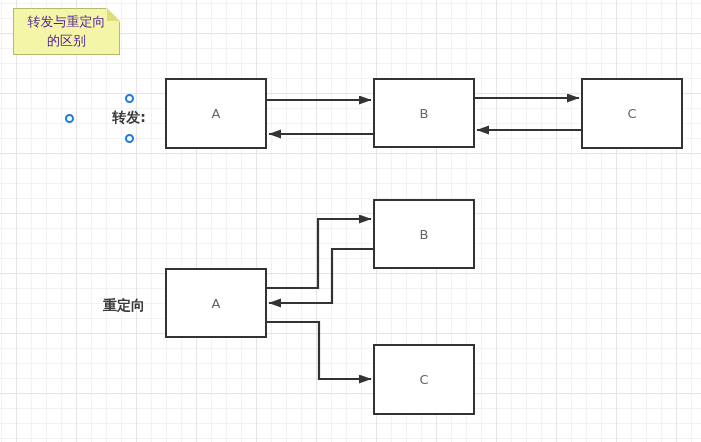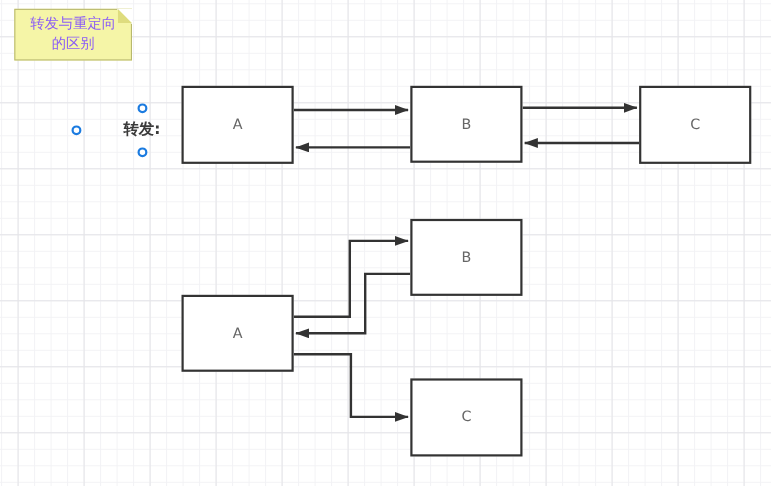--- a/index.html
+++ b/index.html
@@ -33,21 +33,21 @@
     font-size:14px;color:#3a3a3a;font-weight:bold;
   }
   .cpoint{
     position:absolute;width:9px;height:9px;box-sizing:border-box;
     border:2px solid #1b7be0;border-radius:50%;background:#ffffff;
   }
   .note{
     position:absolute;left:13px;top:8px;width:107px;height:47px;box-sizing:border-box;
     background:#f5f5a7;border:1px solid #b8b86e;
     display:flex;flex-direction:column;align-items:center;justify-content:center;
-    font-size:13px;color:#8b5cf6;line-height:1.4;
+    font-size:13px;color:#4c1d95;line-height:1.4;
   }
   .note .cut{
     position:absolute;top:-1px;right:-1px;width:14px;height:14px;
     background:#ffffff;clip-path:polygon(0 0,100% 0,100% 100%);
   }
   .note .fold{
     position:absolute;top:-1px;right:-1px;width:13px;height:13px;
     background:#dedc7e;clip-path:polygon(0 0,100% 100%,0 100%);
   }
 </style>
@@ -89,20 +89,21 @@
   <div class="shape" style="left:165px;top:78px;width:102px;height:71px;">
     <span class="shape-label">A</span>
   </div>
   <div class="shape" style="left:373px;top:78px;width:102px;height:70px;">
     <span class="shape-label">B</span>
   </div>
   <div class="shape" style="left:581px;top:78px;width:102px;height:71px;">
     <span class="shape-label">C</span>
   </div>
 
+  <div class="flow-label" style="left:64px;top:286px;width:120px;height:40px;">重定向</div>
 
   <div class="shape" style="left:165px;top:268px;width:102px;height:70px;">
     <span class="shape-label">A</span>
   </div>
   <div class="shape" style="left:373px;top:199px;width:102px;height:70px;">
     <span class="shape-label">B</span>
   </div>
   <div class="shape" style="left:373px;top:344px;width:102px;height:71px;">
     <span class="shape-label">C</span>
   </div>

